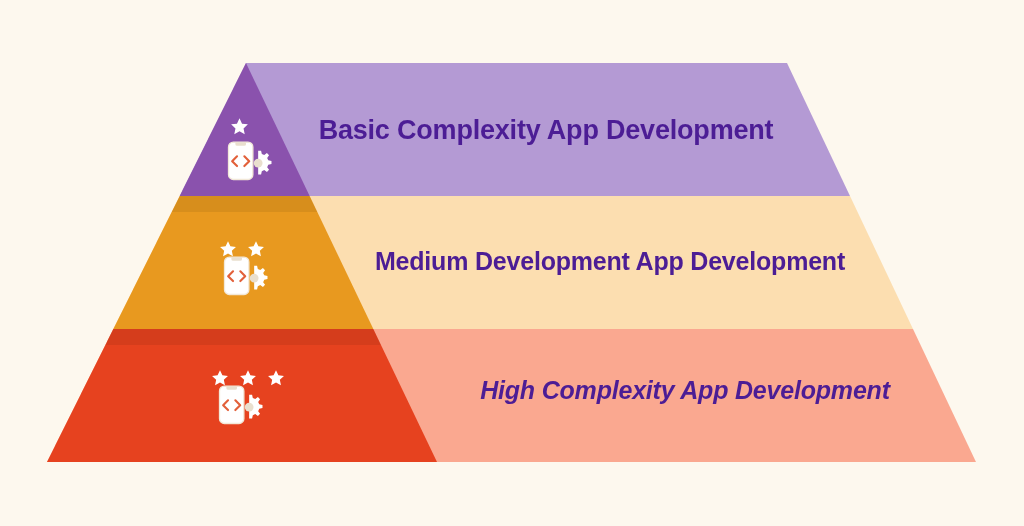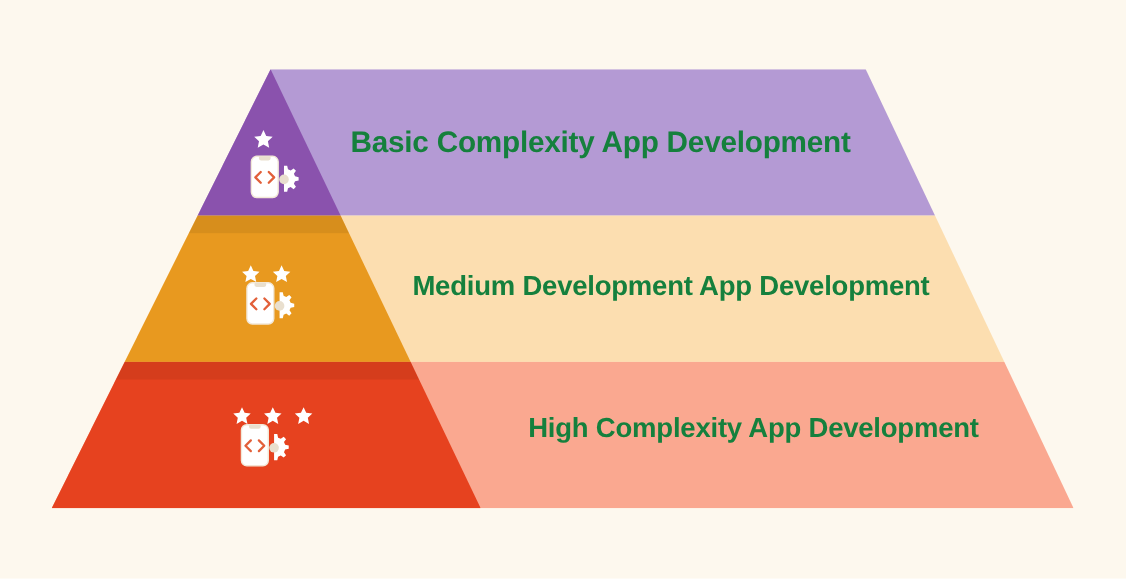--- a/index.html
+++ b/index.html
@@ -23,29 +23,29 @@
     left: 0;
     top: 0;
     width: 1024px;
     height: 526px;
     display: block;
   }
   .tier-label {
     position: absolute;
     font-family: "Liberation Sans", sans-serif;
     font-weight: bold;
-    color: #15803d;
+    color: #4c1d95;
     letter-spacing: -0.2px;
     white-space: nowrap;
     transform: translate(-50%, -50%);
     pointer-events: none;
   }
   #label-basic  { left: 546px; top: 130px; font-size: 27px; }
   #label-medium { left: 610px; top: 261px; font-size: 25px; }
-  #label-high   { left: 685px; top: 390px; font-size: 25px; }
+  #label-high   { left: 685px; top: 390px; font-size: 25px; font-style: italic; }
 </style>
 </head>
 <body>
 
 <div id="stage">
 
   <svg id="pyramid-svg" viewBox="0 0 1024 526">
     <defs>
 
       <clipPath id="clip-trapezoid">

